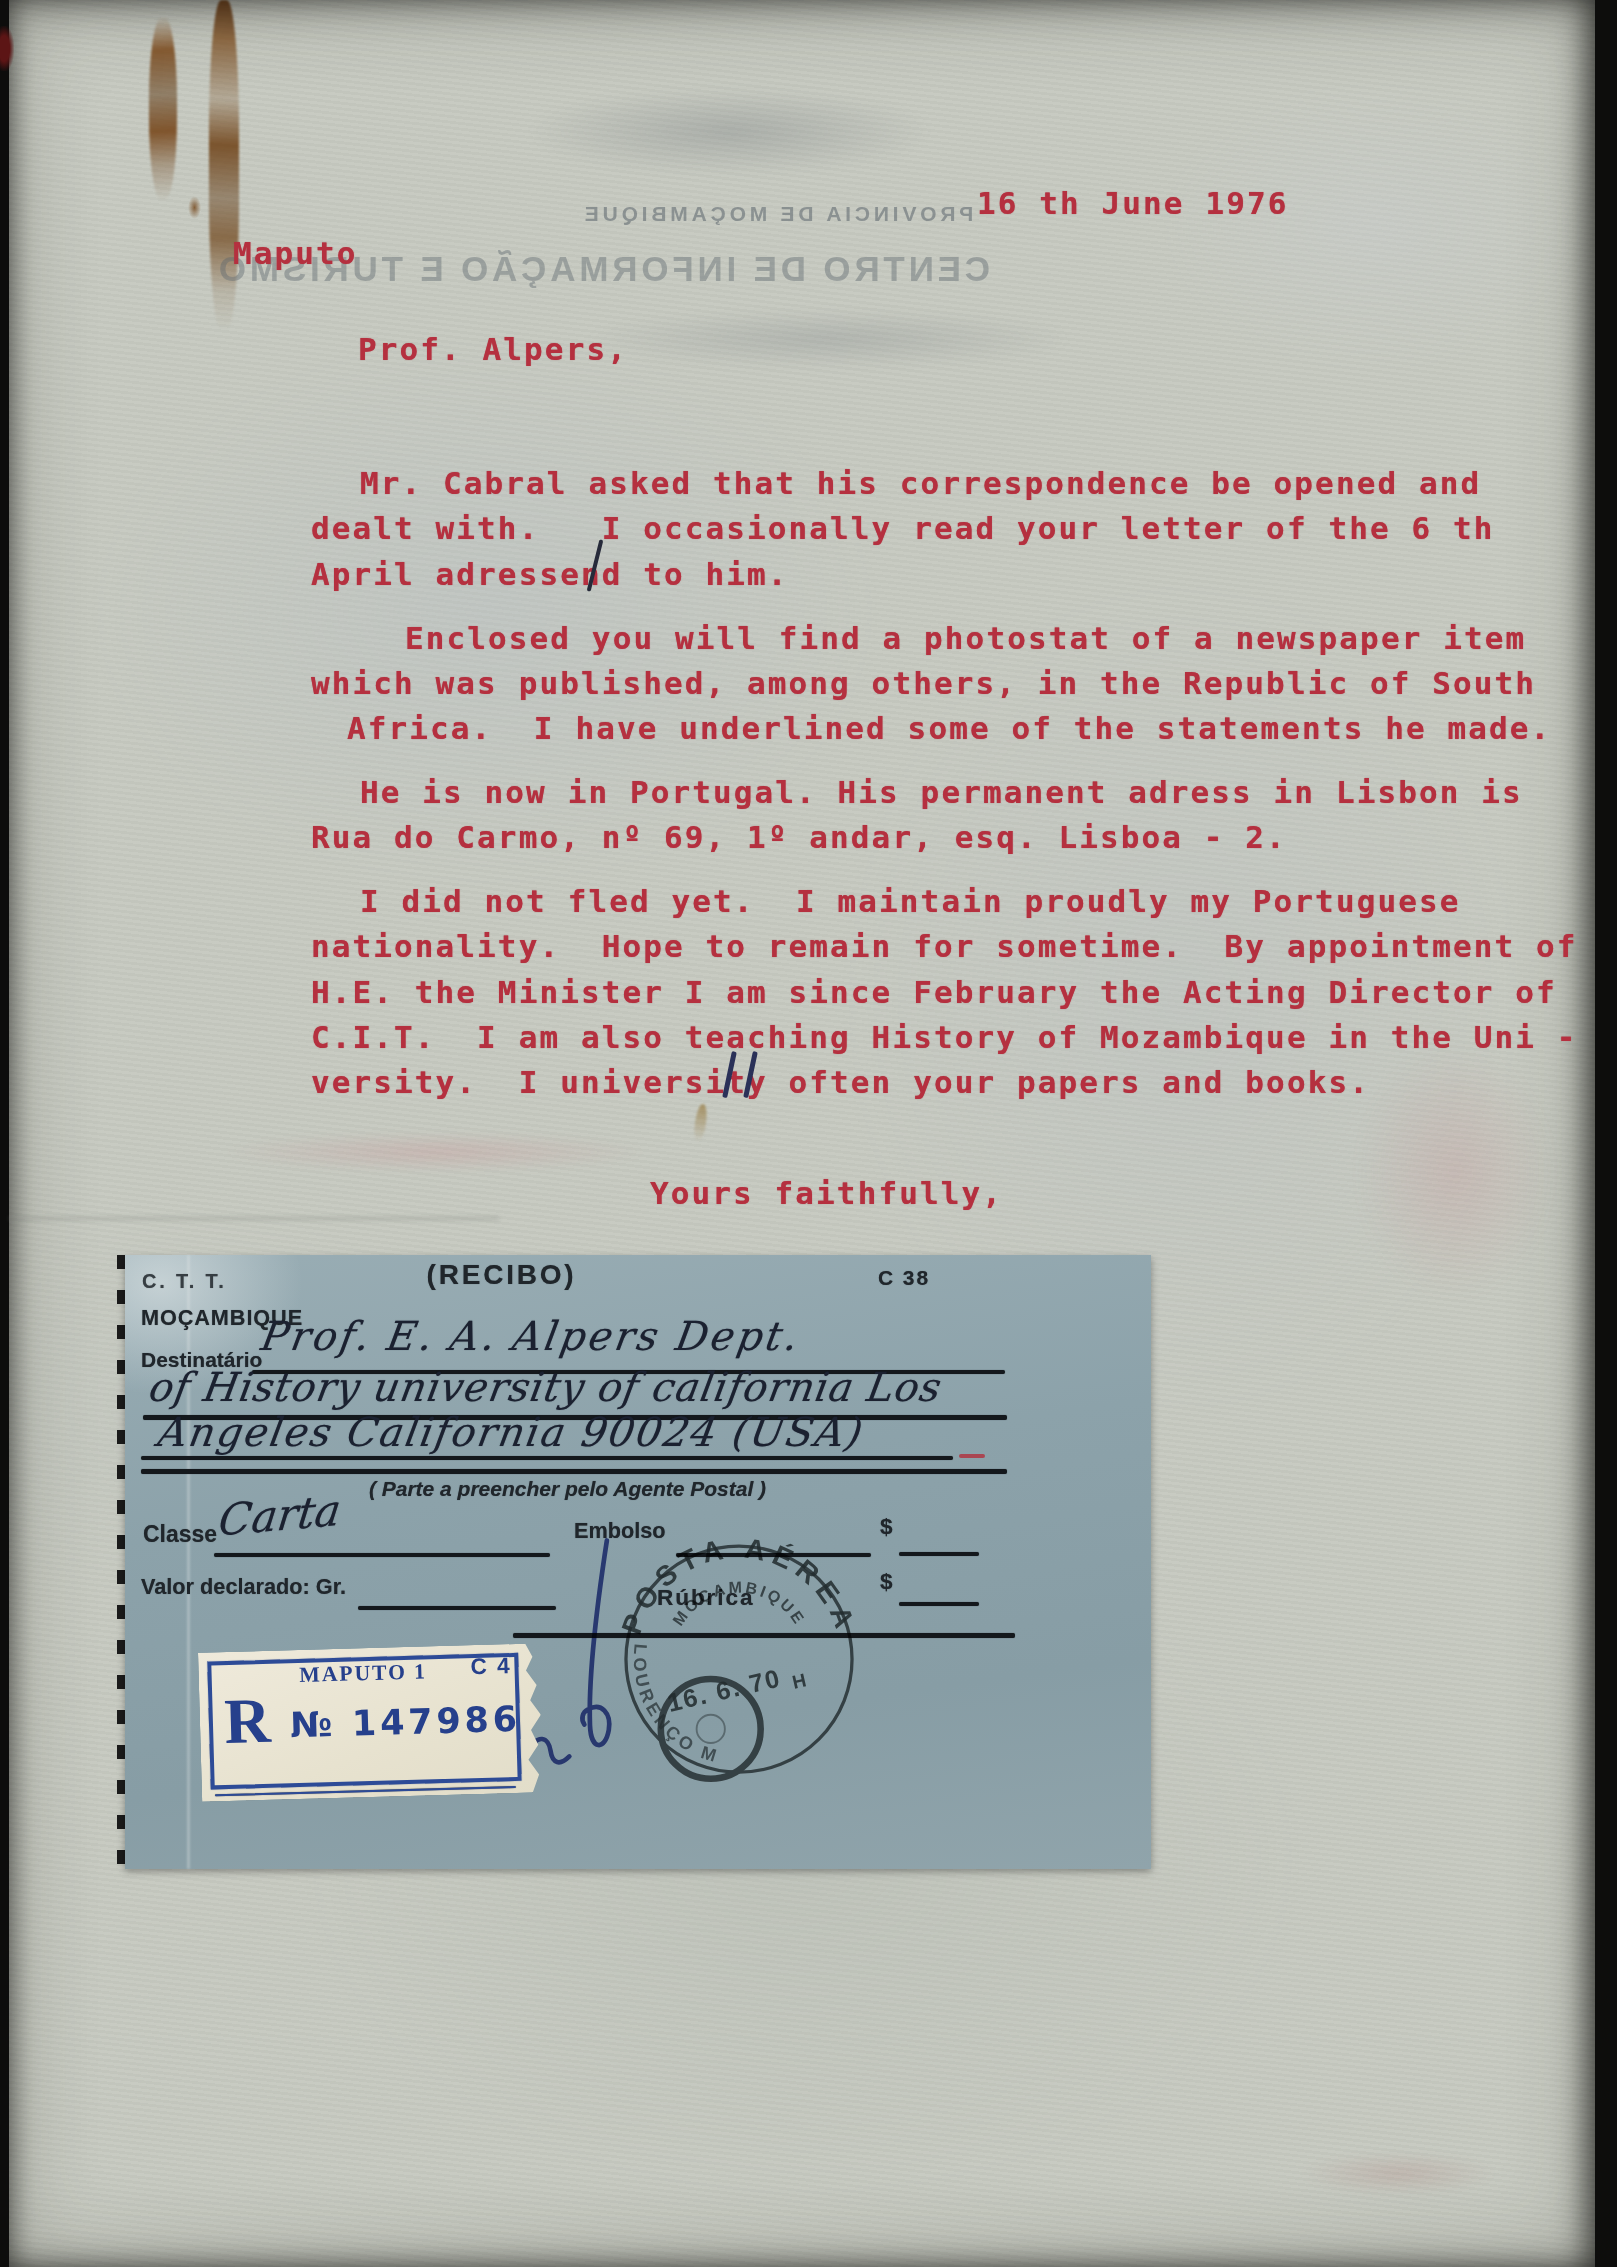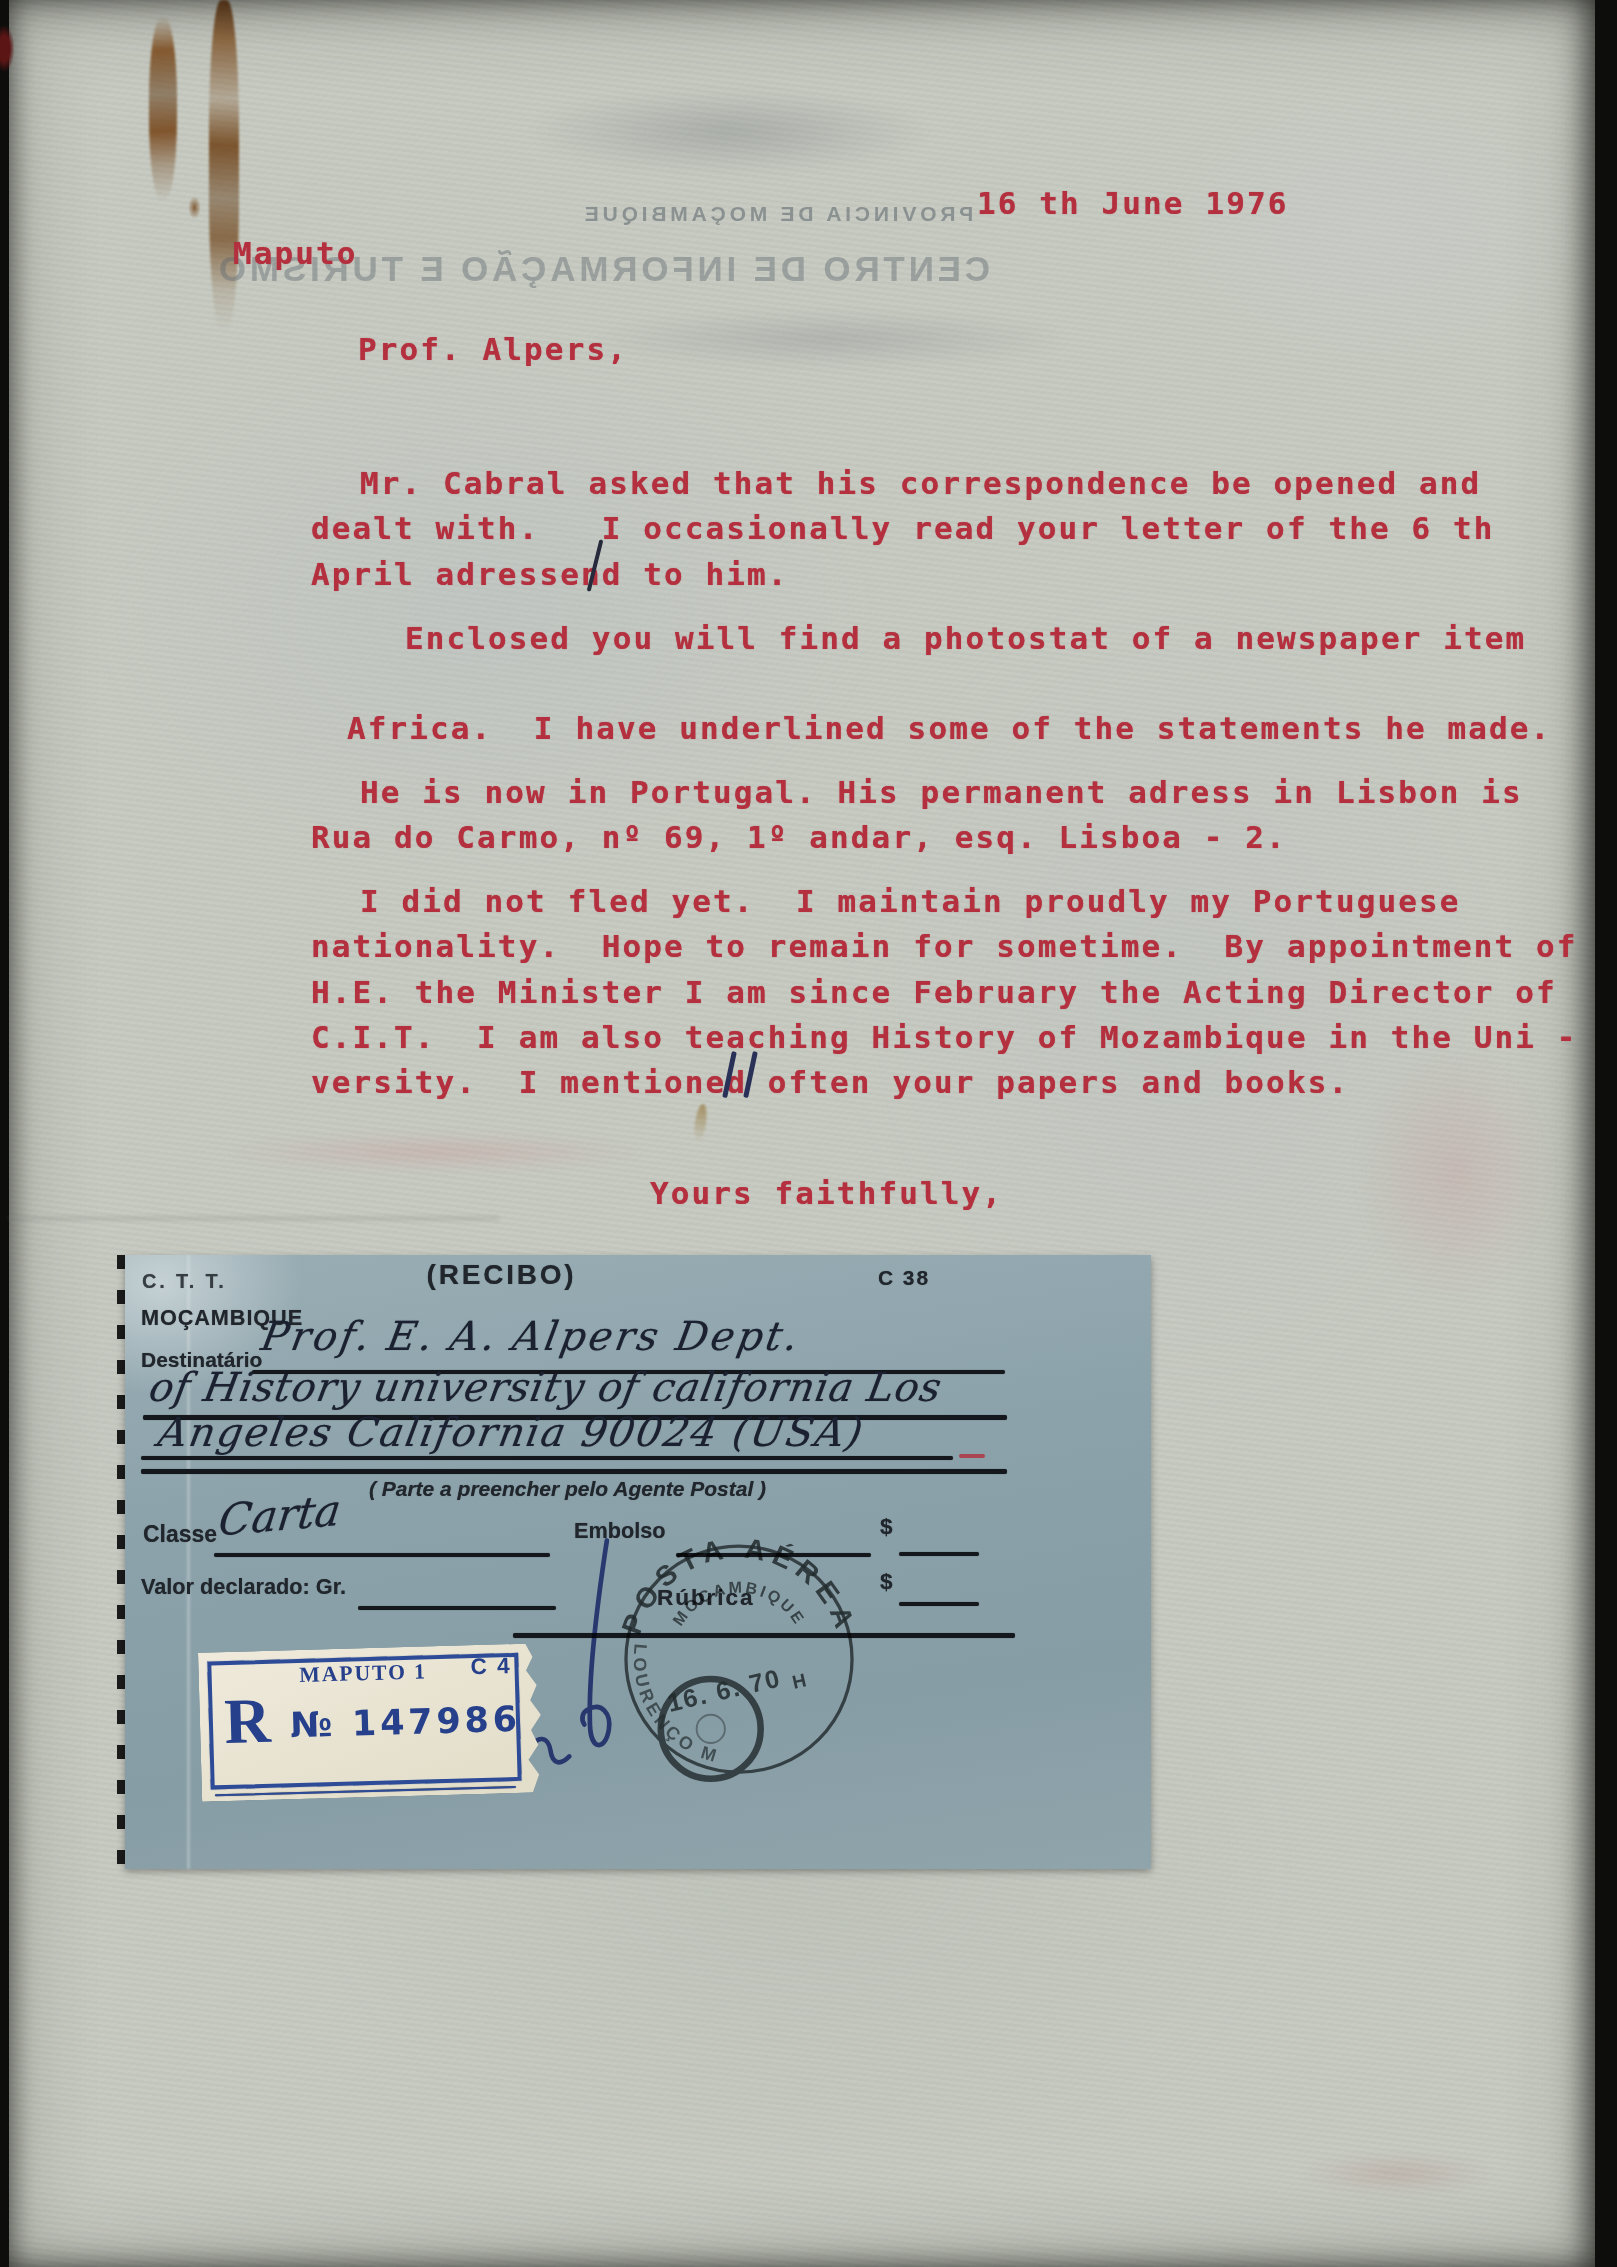--- a/index.html
+++ b/index.html
@@ -86,30 +86,31 @@
 
   <div class="tw" style="left:977px;top:185px;">16 th June 1976</div>
   <div class="tw" style="left:233px;top:235px;">Maputo</div>
   <div class="tw" style="left:358px;top:331px;">Prof. Alpers,</div>
 
   <div class="tw" style="left:360px;top:465px;">Mr. Cabral asked that his correspondence be opened and</div>
   <div class="tw" style="left:311px;top:510px;">dealt with.   I occasionally read your letter of the 6 th</div>
   <div class="tw" style="left:311px;top:556px;">April adressend to him.</div>
 
   <div class="tw" style="left:405px;top:620px;">Enclosed you will find a photostat of a newspaper item</div>
+  <div class="tw" style="left:311px;top:665px;">which was published, among others, in the Republic of South</div>
   <div class="tw" style="left:311px;top:710px;margin-left:36px;">Africa.  I have underlined some of the statements he made.</div>
 
   <div class="tw" style="left:360px;top:774px;text-align:right;">He is now in Portugal. His permanent adress in Lisbon is</div>
   <div class="tw" style="left:311px;top:819px;">Rua do Carmo, nº 69, 1º andar, esq. Lisboa - 2.</div>
 
   <div class="tw" style="left:360px;top:883px;">I did not fled yet.  I maintain proudly my Portuguese</div>
   <div class="tw" style="left:311px;top:928px;">nationality.  Hope to remain for sometime.  By appointment of</div>
   <div class="tw" style="left:311px;top:974px;">H.E. the Minister I am since February the Acting Director of</div>
   <div class="tw" style="left:311px;top:1019px;">C.I.T.  I am also teaching History of Mozambique in the Uni -</div>
-  <div class="tw" style="left:311px;top:1064px;">versity.  I mentioned often your papers and books.</div>
+  <div class="tw" style="left:311px;top:1064px;">versity.  I university often your papers and books.</div>
 
   <div class="tw" style="left:650px;top:1175px;">Yours faithfully,</div>
 
   <div class="stain" style="left:593px;top:539px;width:3.8px;height:53px;background:#262a3a;transform:rotate(14deg);border-radius:1.9px;"></div>
   <div class="stain" style="left:727px;top:1051px;width:4.7px;height:47px;background:#2a3158;transform:rotate(12deg);border-radius:1.9px;"></div>
   <div class="stain" style="left:748px;top:1051px;width:4.7px;height:47px;background:#2a3158;transform:rotate(12deg);border-radius:1.9px;"></div>
   <div class="stain" style="left:695px;top:1104px;width:11.3px;height:38px;filter:blur(0.9px);transform:rotate(8deg);
        background:linear-gradient(rgba(150,120,60,.7), rgba(150,120,60,0));border-radius:50%;"></div>
 
   <div class="perf"></div>

